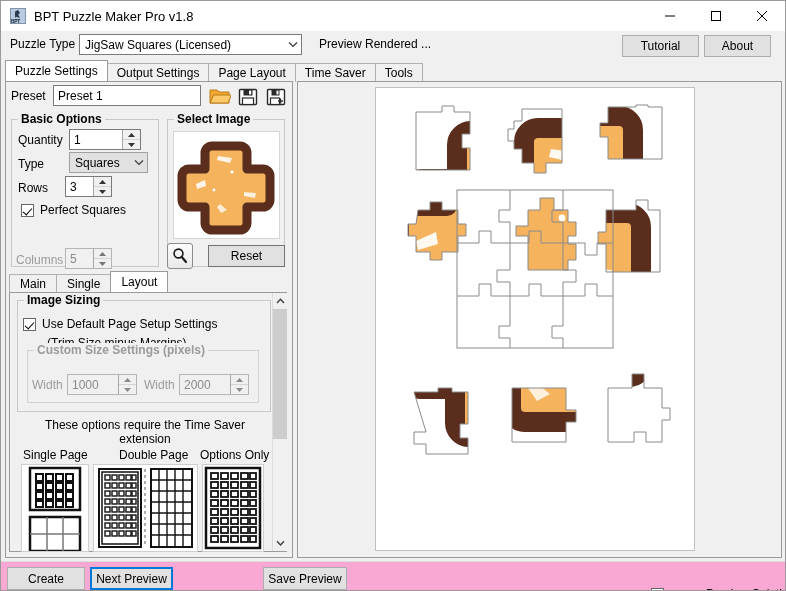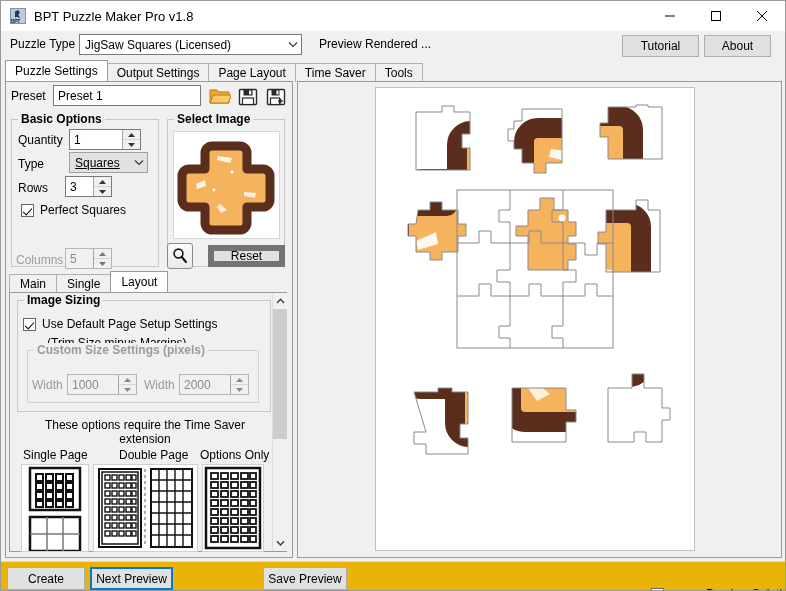--- a/index.html
+++ b/index.html
@@ -157,21 +157,21 @@
     background: #f0f0f0; border-left: 1px solid #a6a6a6;
   }
   .spin-arrows > div {
     flex: 1 1 50%; display: flex; align-items: center; justify-content: center;
   }
   .spin-arrows > div:first-child { border-bottom: 1px solid #d4d4d4; }
 
   .minicombo {
     position: absolute; height: 21px; background: #e1e1e1;
     border: 1px solid #a0a0a0; box-sizing: border-box;
-    display: flex; align-items: center; text-decoration: underline;
+    display: flex; align-items: center;
   }
   .minicombo .cval { flex: 1 1 auto; padding-left: 5px; font-size: 12px; }
 
   .chk-wrap { position: absolute; display: flex; align-items: center; }
   .chkbox {
     width: 13px; height: 13px; background: #fff; border: 1px solid #666;
     box-sizing: border-box; flex: 0 0 auto; position: relative;
   }
   .chkbox.checked::after {
     content: ""; position: absolute; left: 3px; top: 1px;
@@ -187,21 +187,21 @@
     overflow: hidden;
   }
   #btn-zoomimg {
     position: absolute; left: 166px; top: 242px; width: 26px; height: 26px;
     background: linear-gradient(#fcfcfc,#e9e9e9);
     border: 1px solid #8c8c8c; border-radius: 3px; box-sizing: border-box;
     display: flex; align-items: center; justify-content: center;
   }
   #btn-reset {
     position: absolute; left: 207px; top: 244px; width: 77px; height: 22px;
-    background: #e1e1e1; border: 6px solid #737373; box-sizing: border-box;
+    background: #e1e1e1; border: 1px solid #737373; box-sizing: border-box;
     font-size: 12px; display: flex; align-items: center; justify-content: center;
   }
 
   
   #subtabstrip {
     position: absolute; left: 8px; top: 271px; width: 278px; height: 20px;
     display: flex; align-items: flex-end;
   }
   .stab {
     height: 19px; padding: 0 10px; font-size: 12px;
@@ -254,21 +254,21 @@
   }
   #preview-page {
     position: absolute; left: 374px; top: 86px; width: 320px; height: 464px;
     background: #ffffff; border: 1px solid #c0c0c0; box-sizing: border-box;
     overflow: hidden;
   }
 
   
   #bottombar {
     position: absolute; left: 0; top: 560px; width: 784px; height: 29px;
-    background: #eab308; border-top: 1px solid #dcdcdc; box-sizing: border-box;
+    background: #f9a8d4; border-top: 1px solid #dcdcdc; box-sizing: border-box;
   }
   .botbtn {
     position: absolute; top: 5px; height: 23px;
     background: #e1e1e1; border: 1px solid #adadad; box-sizing: border-box;
     font-size: 12px; display: flex; align-items: center; justify-content: center;
     color: #000;
   }
   #btn-create { left: 6px; width: 78px; }
   #btn-nextpreview {
     left: 89px; width: 83px; background: #e1e1e1;

